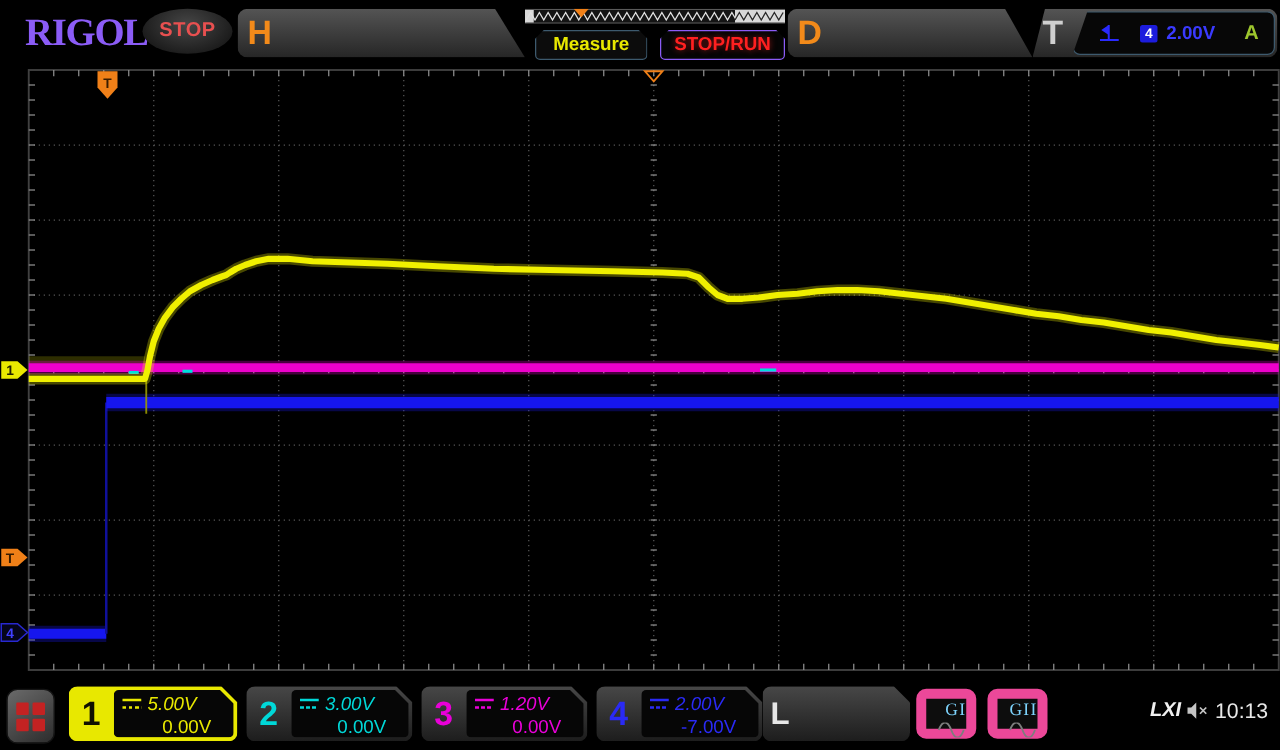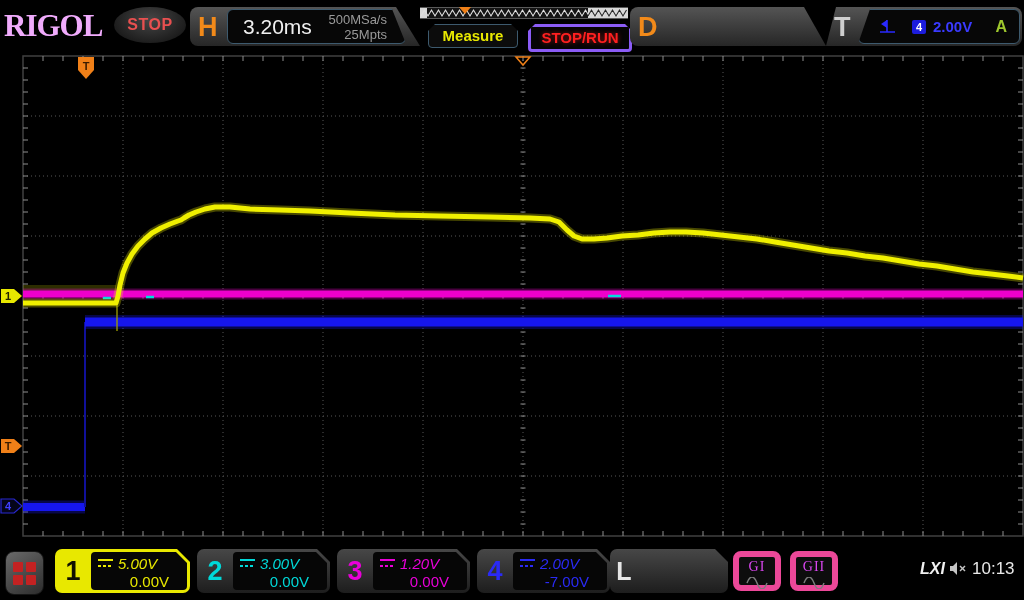--- a/index.html
+++ b/index.html
@@ -1,21 +1,21 @@
 <!DOCTYPE html>
 <html><head>
 <meta charset="utf-8">
 <style>
   html,body{margin:0;padding:0;background:#000;}
   .screen{position:relative;width:1024px;height:600px;background:#000;overflow:hidden;
           font-family:"Liberation Sans",sans-serif;-webkit-font-smoothing:antialiased;}
   
   .topbar{position:absolute;top:0;left:0;width:1024px;height:52px;background:#000;z-index:5;}
-  .logo{position:absolute;left:4px;top:8px;font-family:"Liberation Serif",serif;
-        font-weight:bold;font-size:31px;color:#f0abfc;letter-spacing:-1px;text-align:right;}
+  .logo{position:absolute;left:20px;top:8px;font-family:"Liberation Serif",serif;
+        font-weight:bold;font-size:31px;color:#8b5cf6;letter-spacing:-1px;text-align:right;}
   .runstate{position:absolute;left:114px;top:7px;width:72px;height:36px;border-radius:50%;
         background:radial-gradient(ellipse at 50% 35%,#464646,#1b1b1b 75%);
         display:flex;align-items:center;justify-content:center;
         color:#e85050;font-weight:bold;font-size:16px;letter-spacing:.5px;}
   .panel{position:absolute;top:7px;height:39px;background:linear-gradient(#545454,#262626);}
   .panel.h{left:190px;width:230px;border-radius:8px 0 0 8px;
         clip-path:polygon(0 0,calc(100% - 24px) 0,100% 100%,0 100%);}
   .panel.d{left:630px;width:196px;border-radius:8px 0 0 8px;
         clip-path:polygon(0 0,calc(100% - 22px) 0,100% 100%,0 100%);}
   .panel.t{left:826px;width:196px;border-radius:0 8px 8px 0;
@@ -36,21 +36,21 @@
   .trig-icon{margin-left:20px;}
   .trig-badge{margin-left:16px;width:14px;height:14px;background:#1c1cdd;border-radius:2px;
         color:#fff;font-size:11px;font-weight:bold;display:flex;align-items:center;justify-content:center;}
   .trig-level{margin-left:7px;font-size:15px;font-weight:bold;color:#3a3aff;}
   .trig-acq{margin-left:auto;margin-right:12px;font-size:16px;font-weight:bold;color:#9dc62d;}
   .preview{position:absolute;left:420px;top:7px;width:208px;height:12px;}
   .btn{position:absolute;top:24px;height:22px;border-radius:4px;font-weight:bold;font-size:15px;
         text-align:center;line-height:22px;
         clip-path:polygon(7px 0,calc(100% - 7px) 0,100% 7px,100% 100%,0 100%,0 7px);}
   .btn.measure{left:428px;width:88px;background:#0c0c0c;border:1px solid #3d5a6e;color:#e8e800;}
-  .btn.stoprun{left:528px;width:98px;background:#050505;border:3px solid #8b5cf6;color:#ff2020;
+  .btn.stoprun{left:528px;width:98px;background:#050505;border:1px solid #8b5cf6;color:#ff2020;
         text-shadow:0 0 5px rgba(255,40,40,.55);}
   
   .botbar{position:absolute;left:0;top:545px;width:1024px;height:55px;background:#000;z-index:5;}
   .menu-btn{position:absolute;left:5px;top:6px;width:37px;height:42px;border-radius:9px;
         background:linear-gradient(145deg,#6a6a6a,#2c2c2c);border:1px solid #141414;
         display:grid;grid-template-columns:10px 10px;grid-gap:3px;place-content:center;}
   .menu-btn i{width:10px;height:10px;background:#c32222;border-radius:1px;}
   .ch-block{position:absolute;top:4px;height:44px;box-sizing:border-box;
         background:linear-gradient(#474747,#1d1d1d);border-radius:7px;
         clip-path:polygon(0 0,calc(100% - 13px) 0,100% 13px,100% 100%,0 100%);}
@@ -68,22 +68,22 @@
   .l-block{position:absolute;left:610px;top:4px;width:118px;height:44px;
         background:linear-gradient(#474747,#1d1d1d);border-radius:7px;
         clip-path:polygon(0 0,calc(100% - 13px) 0,100% 13px,100% 100%,0 100%);}
   .l-label{position:absolute;left:0;top:0;bottom:0;width:28px;display:flex;align-items:center;
         justify-content:center;font-size:25px;font-weight:bold;color:#e6e6e6;}
   .l-box{position:absolute;left:28px;top:3px;bottom:3px;right:3px;background:#060606;border-radius:4px;
         clip-path:polygon(0 0,calc(100% - 11px) 0,100% 11px,100% 100%,0 100%);
         color:#dedede;font-family:"DejaVu Sans",sans-serif;font-size:9.5px;line-height:11px;
         padding:5px 0 0 8px;box-sizing:border-box;letter-spacing:.5px;}
   .g-btn{position:absolute;top:6px;width:48px;height:40px;background:#0d0d0d;
-        border:6px solid #ec4899;border-radius:8px;box-sizing:border-box;text-align:center;
-        color:#d946ef;font-family:"Liberation Serif",serif;}
+        border:8px solid #ec4899;border-radius:8px;box-sizing:border-box;text-align:right;
+        color:#7dd3fc;font-family:"Liberation Serif",serif;}
   .g-btn .glabel{font-size:14px;letter-spacing:1px;margin-top:2px;}
   .g1{left:733px;} .g2{left:790px;}
   .lxi{position:absolute;left:920px;top:15px;font-style:italic;font-weight:bold;
         font-size:16px;color:#f0f0f0;}
   .mute{position:absolute;left:949px;top:16px;}
   .clock{position:absolute;left:972px;top:14px;font-size:17px;color:#e8e8e8;text-align:center;}
   svg.fill{position:absolute;left:0;top:0;}
 </style>
 </head>
 <body>
@@ -396,27 +396,20 @@
       <text x="86" y="70" fill="#3a1c00" font-size="11" font-weight="bold" text-anchor="middle" font-family="Liberation Sans, sans-serif">T</text>
       <polygon points="516,57 530,57 523,65" fill="none" stroke="#f08018" stroke-width="1.5"></polygon>
     </svg>
 
   <div class="topbar">
     <div class="logo">RIGOL</div>
     <div class="runstate">STOP</div>
 
     <div class="panel h">
       <span class="tab">H</span>
-      <div class="pbox">
-        <span class="hscale">3.20ms</span>
-        <div class="hrates">
-          <div>500MSa/s</div>
-          <div>25Mpts</div>
-        </div>
-      </div>
     </div>
 
     <svg id="preview-svg" class="preview" width="208" height="12" viewBox="0 0 208 12">
         <rect x="0.5" y="0.5" width="207" height="11" fill="#141414" stroke="#5a5a5a" stroke-width="1"></rect>
         <rect x="0" y="1" width="7" height="10" fill="#d8d8d8"></rect>
         <rect x="168" y="1" width="40" height="10" fill="#d8d8d8"></rect>
         <polyline points="1,9 4.5,3 8,9 11.5,3 15,9 18.5,3 22,9 25.5,3 29,9 32.5,3 36,9 39.5,3 43,9 46.5,3 50,9 53.5,3 57,9 60.5,3 64,9 67.5,3 71,9 74.5,3 78,9 81.5,3 85,9 88.5,3 92,9 95.5,3 99,9 102.5,3 106,9 109.5,3 113,9 116.5,3 120,9 123.5,3 127,9 130.5,3 134,9 137.5,3 141,9 144.5,3 148,9 151.5,3 155,9 158.5,3 162,9 165.5,3 169,9 172.5,3 176,9 179.5,3 183,9 186.5,3 190,9 193.5,3 197,9 200.5,3 204,9" fill="none" stroke="#e0e0e0" stroke-width="1.1"></polyline>
         <polyline points="168,9 171.5,3 175,9 178.5,3 182,9 185.5,3 189,9 192.5,3 196,9 199.5,3 203,9 206.5,3" fill="none" stroke="#2a2a2a" stroke-width="1.1"></polyline>
         <polygon points="39,0 51,0 45,7" fill="#f08018"></polygon>
       </svg>

